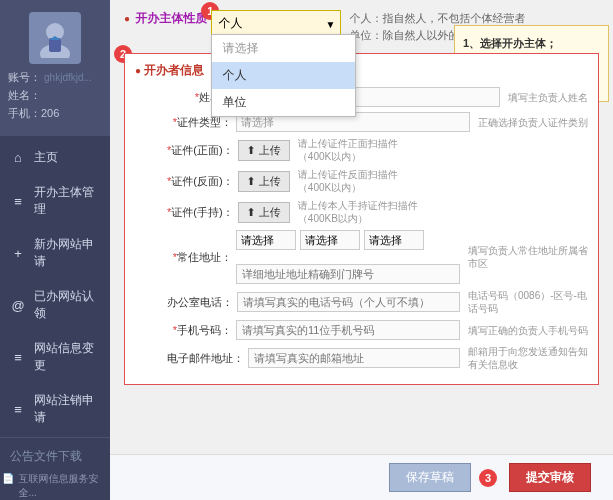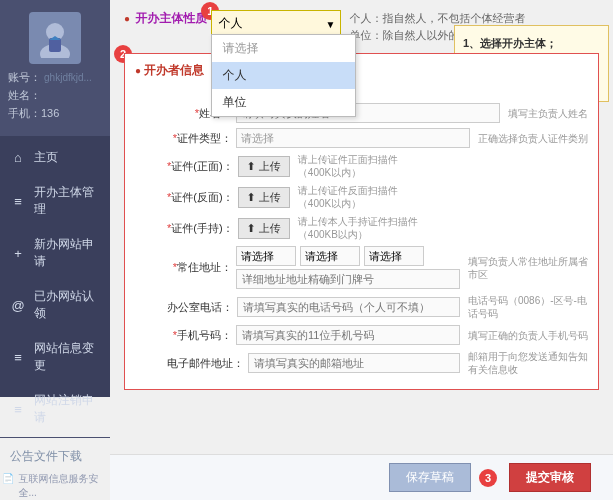--- a/index.html
+++ b/index.html
@@ -10,21 +10,21 @@
       width: 613px;
       height: 500px;
       overflow: hidden;
       display: flex;
     }
 
     
     .sidebar {
       width: 110px;
       background: #3a3f5c;
-      height: 397px;
+      height: 500px;
       display: flex;
       flex-direction: column;
       flex-shrink: 0;
     }
     .sidebar-profile {
       background: #4a5070;
       padding: 12px 8px;
       display: flex;
       flex-direction: column;
       align-items: center;
@@ -171,21 +171,21 @@
       border: 1.5px solid #e05050;
       background: #fff;
       padding: 8px 10px;
       margin-top: 4px;
       position: relative;
     }
     .info-section-title {
       color: #c0392b;
       font-size: 12px;
       font-weight: bold;
-      margin-bottom: 24px;
+      margin-bottom: 8px;
     }
     .info-section-title::before { content: "●"; color: #c0392b; margin-right: 3px; font-size: 10px; }
 
     .form-row {
       display: flex;
       align-items: center;
       margin-bottom: 5px;
       gap: 4px;
     }
     .form-label {
@@ -330,21 +330,21 @@
     </div>
     <div class="profile-info">
       <div class="profile-line">
         <span>账号：</span>
         <span style="color:#7080a0;font-size:10px;">ghkjdfkjd...</span>
       </div>
       <div class="profile-line">
         <span>姓名：</span>
       </div>
       <div class="profile-line">
-        <span>手机：136</span>
+        <span>手机：206</span>
       </div>
     </div>
   </div>
   <div class="sidebar-nav">
     <div class="nav-item">
       <span class="nav-icon">⌂</span>
       <span>主页</span>
     </div>
     <div class="nav-item">
       <span class="nav-icon">≡</span>
@@ -469,21 +469,21 @@
               <select class="select-small">
                 <option>请选择</option>
               </select>
               <select class="select-small">
                 <option>请选择</option>
               </select>
               <select class="select-small">
                 <option>请选择</option>
               </select>
             </div>
-            <input class="form-input" type="text" style="margin-top: 3px; width: 100%; font-family: Liberation Serif, serif;" placeholder="详细地址地址精确到门牌号">
+            <input class="form-input" type="text" style="margin-top: 14px; width: 100%; font-family: Liberation Serif, serif;" placeholder="详细地址地址精确到门牌号">
           </div>
           <span class="form-hint">填写负责人常住地址所属省市区</span>
         </div>
 
         <div class="form-row">
           <span class="form-label"><span>办公室电话：</span></span>
           <input class="form-input" type="text" placeholder="请填写真实的电话号码（个人可不填）" style="">
           <span class="form-hint">电话号码（0086）-区号-电话号码</span>
         </div>
 

